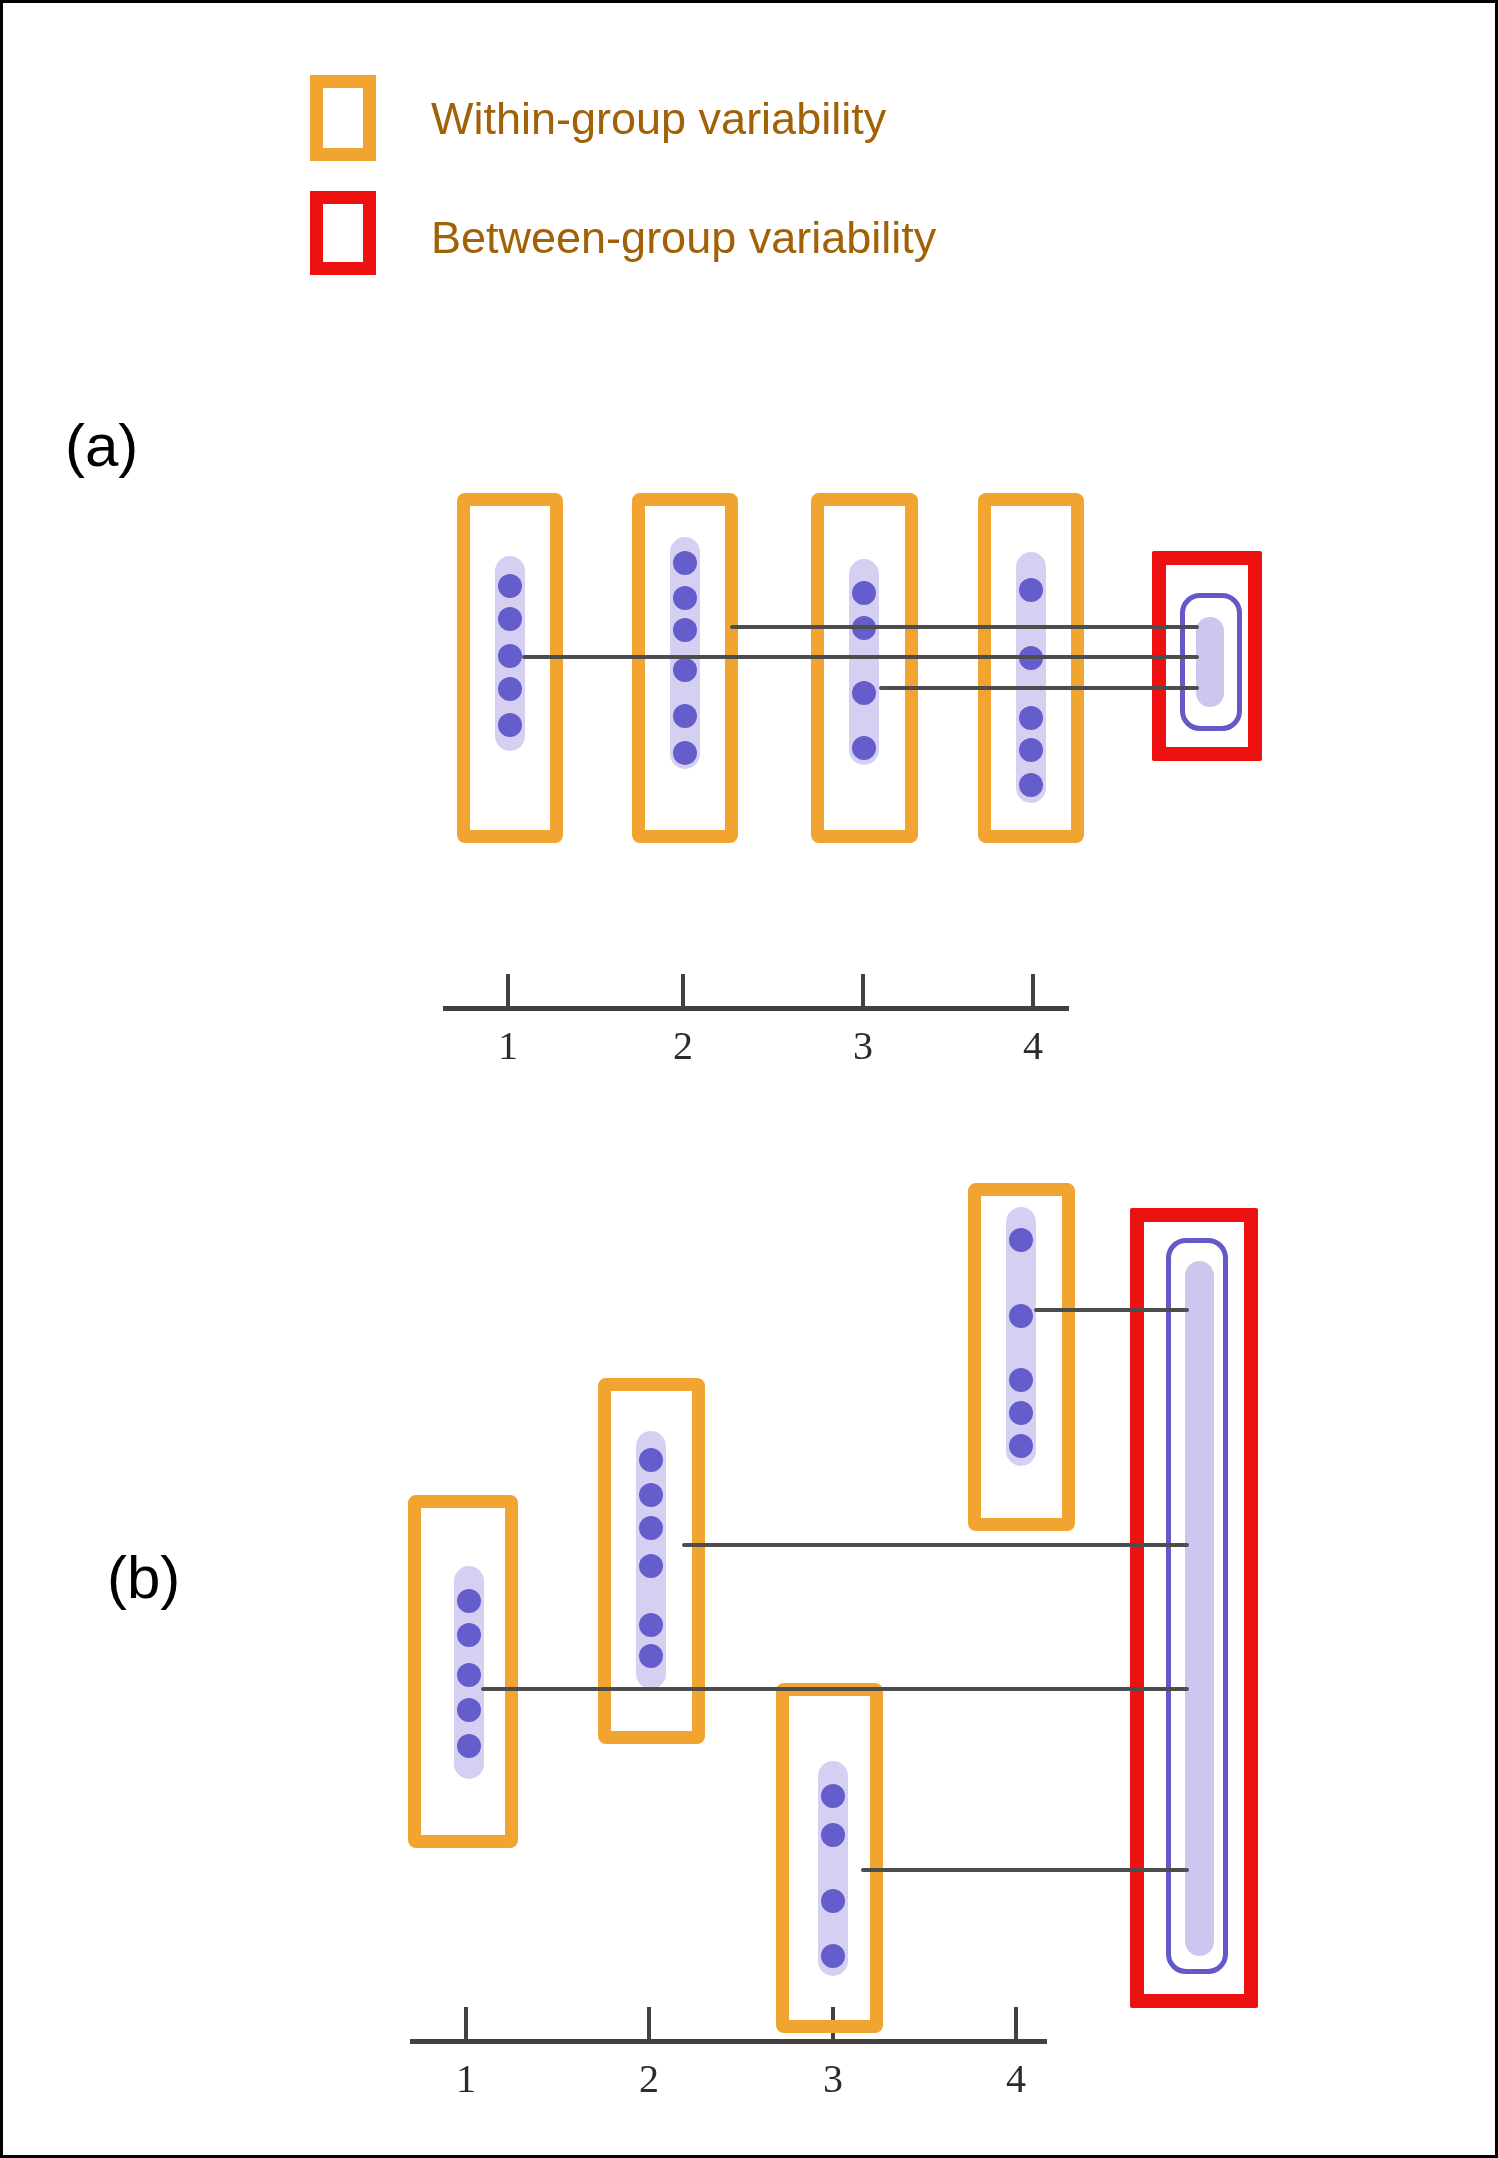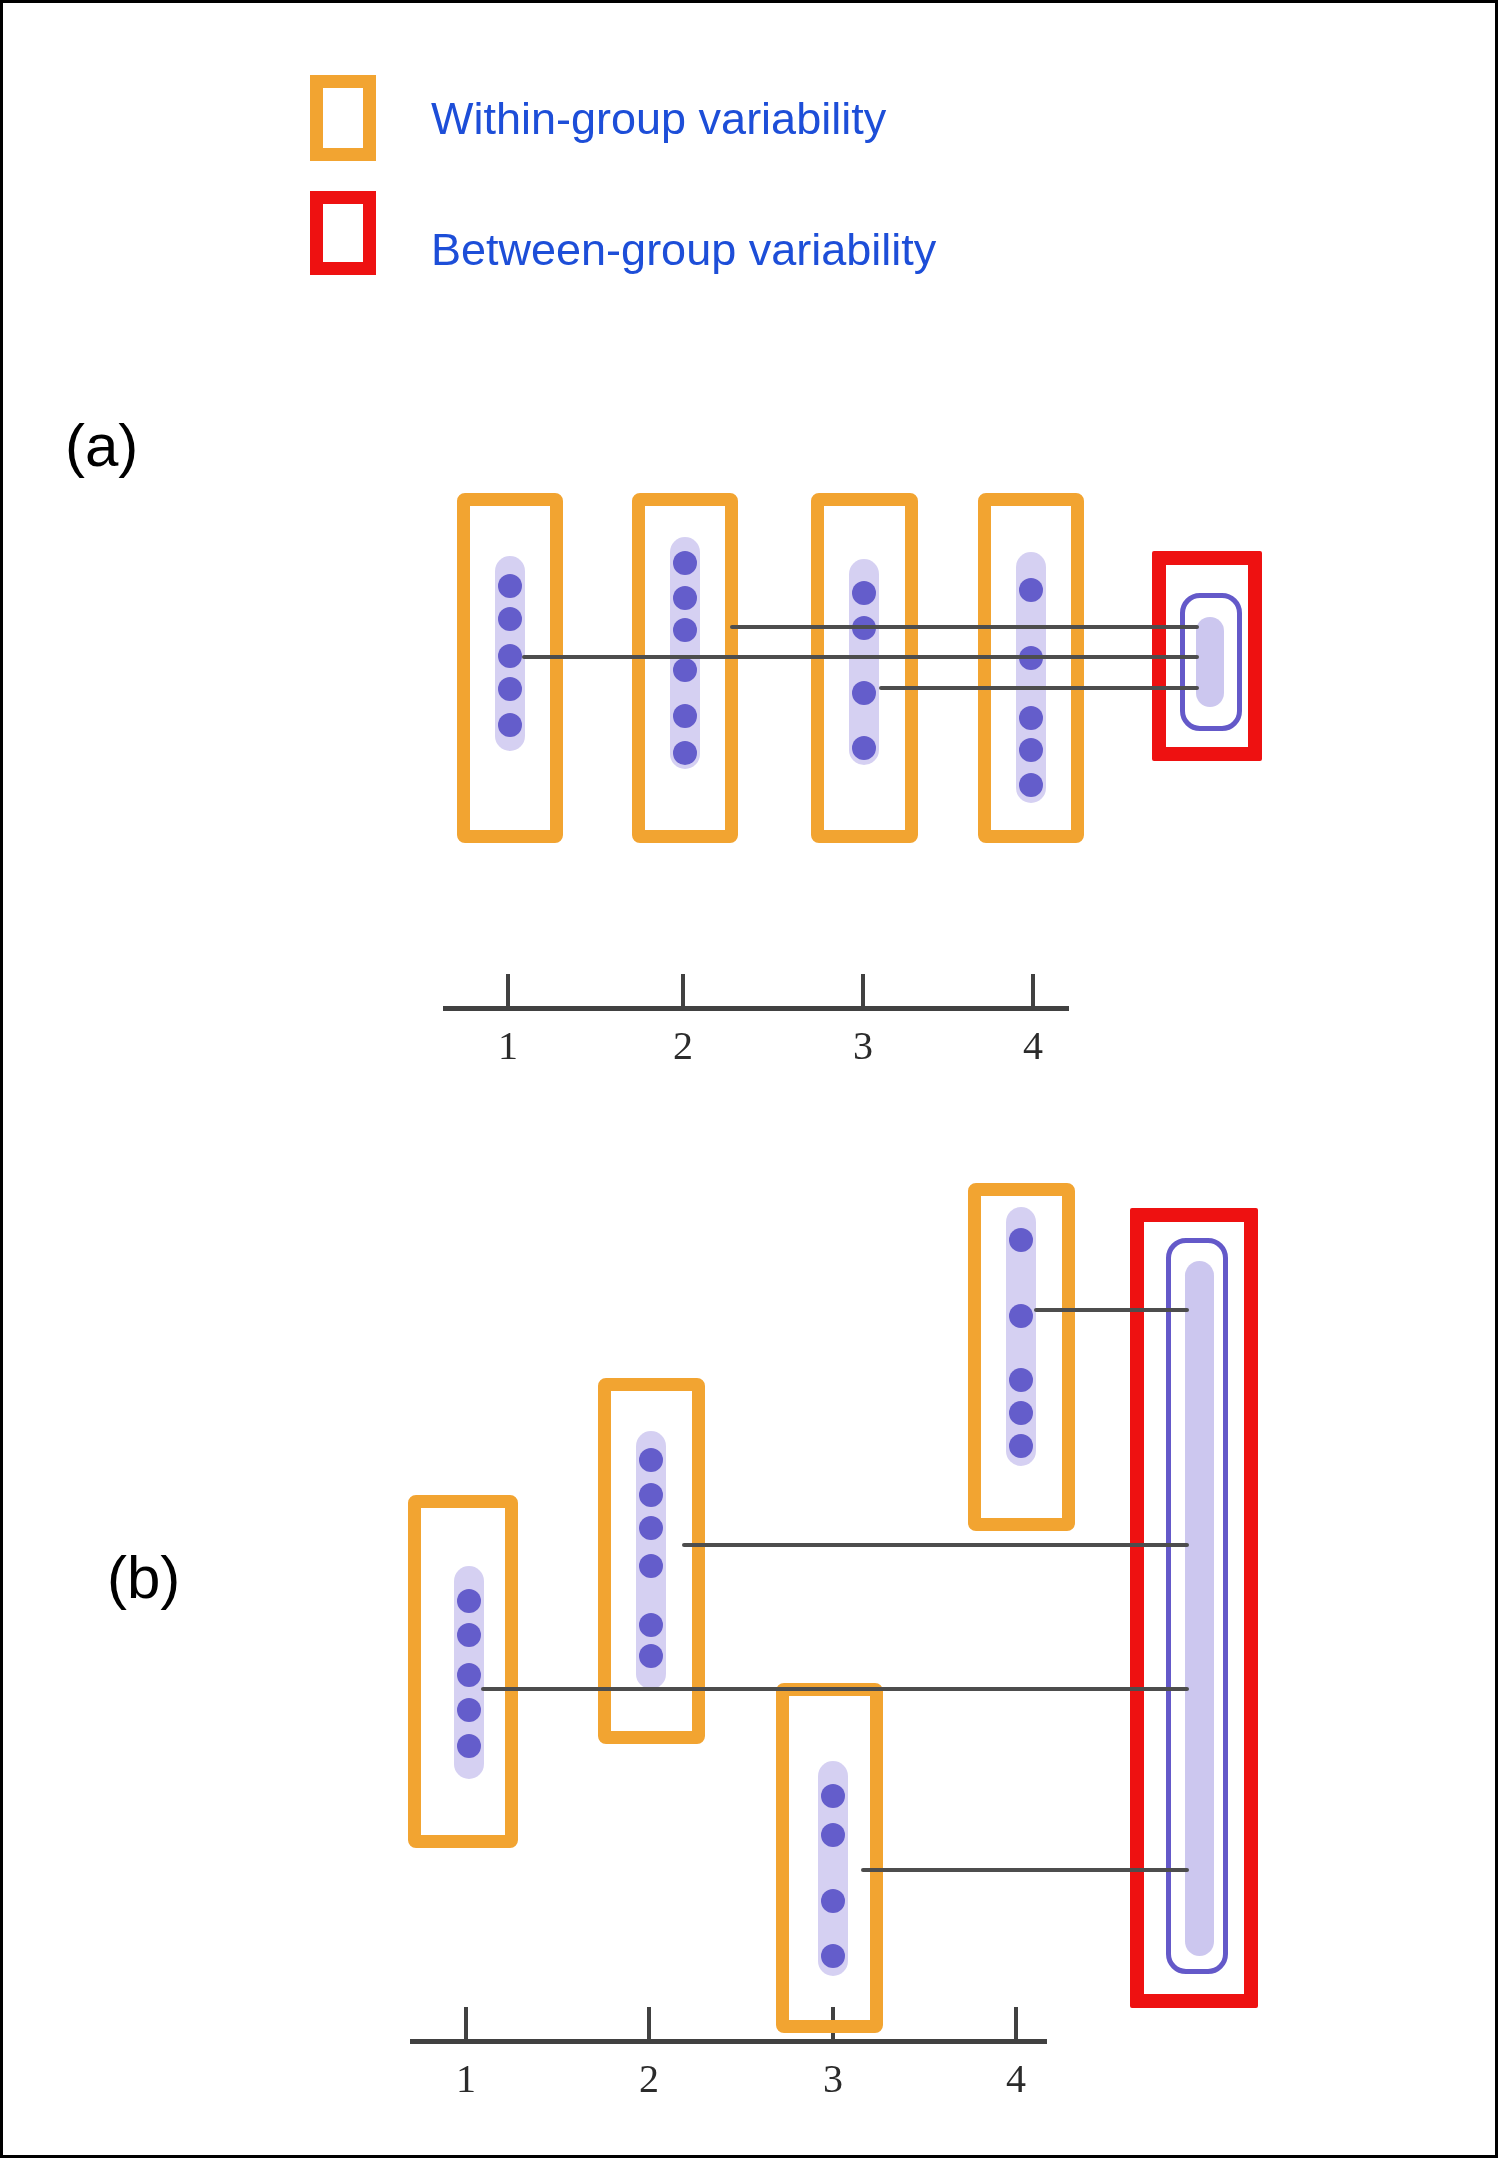--- a/index.html
+++ b/index.html
@@ -7,23 +7,23 @@
     position:relative; width:1498px; height:2158px;
     background:#ffffff; border:3px solid #000; box-sizing:border-box;
     font-family:"Liberation Sans", sans-serif; overflow:hidden;
     margin:0 auto;
   }
   .abs{position:absolute;}
   
   .legend-swatch{position:absolute; box-sizing:border-box; background:transparent;}
   .swatch-within{left:307px; top:72px; width:66px; height:86px; border:13px solid var(--within);}
   .swatch-between{left:307px; top:188px; width:66px; height:84px; border:13px solid var(--between);}
-  .legend-label{position:absolute; left:428px; font-size:45px; line-height:52px; color:#1d4ed8;}
+  .legend-label{position:absolute; left:428px; font-size:45px; line-height:52px; color:#a16207;}
   .label-within{top:90px;}
-  .label-between{top:221px;}
+  .label-between{top:209px;}
   
   .panel-label{font-size:60px; line-height:70px; color:#000; z-index:5;}
   .obox{border:13px solid var(--within); border-radius:8px; box-sizing:border-box; z-index:3; background:transparent;}
   .redbox{border:14px solid var(--between); border-radius:2px; box-sizing:border-box; z-index:3; background:transparent;}
   .prect{border:5px solid var(--outline); border-radius:20px; box-sizing:border-box; z-index:2; background:transparent;}
   .blob{background:var(--blob); border-radius:15px; z-index:2;}
   .strip{background:var(--strip); border-radius:15px; z-index:1;}
   .dot{width:24px; height:24px; border-radius:50%; background:var(--dot); opacity:.92; z-index:2;}
   .mline{height:4px; background:var(--mean); z-index:4; border-radius:2px;}
   .axline{height:5px; background:var(--axis); z-index:1;}

